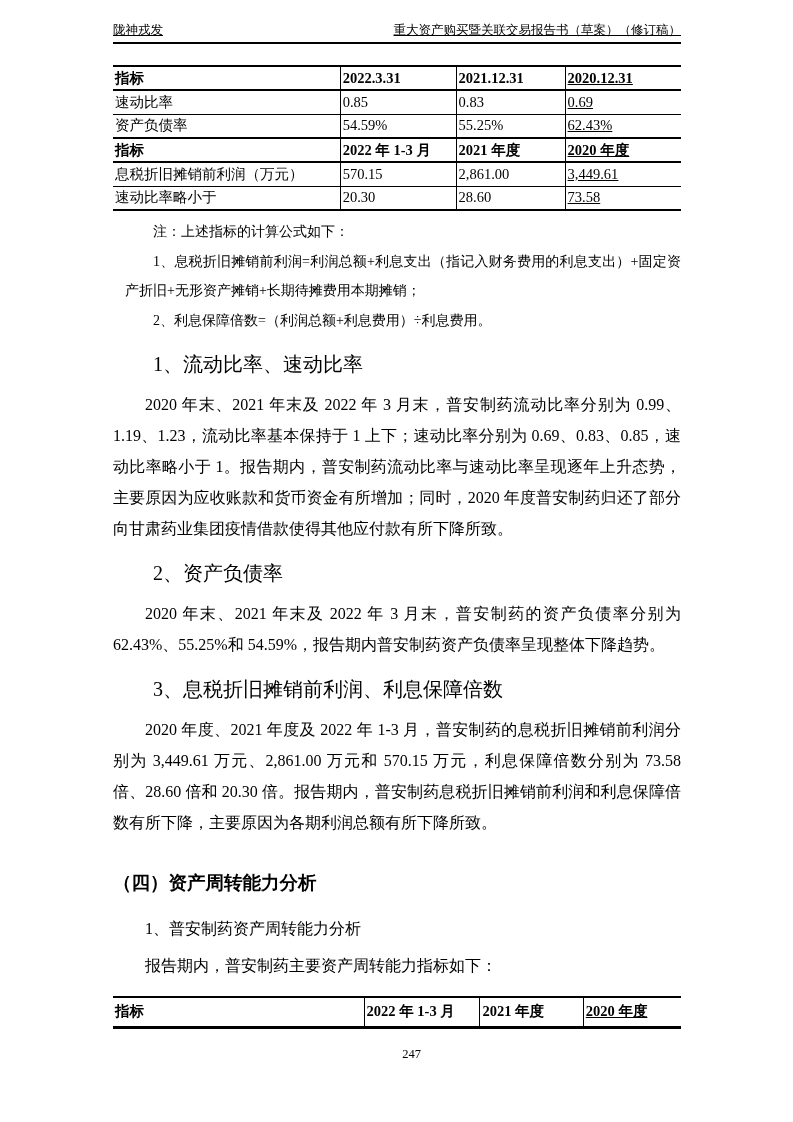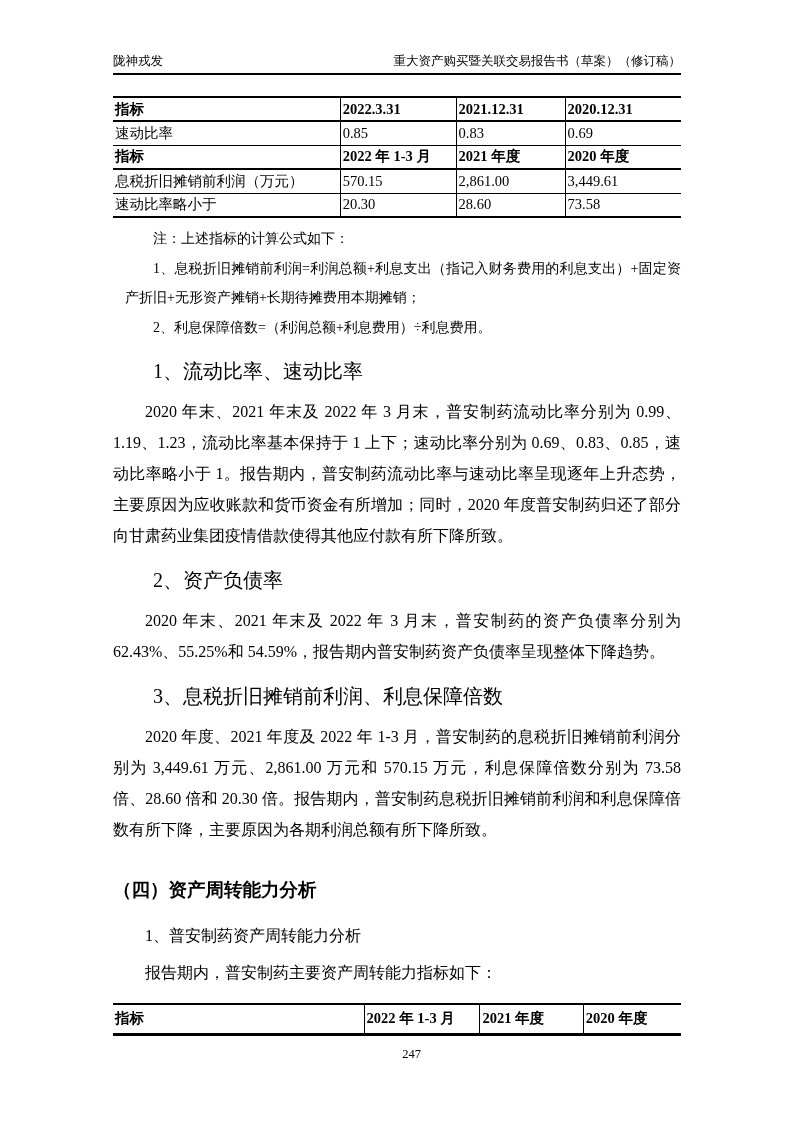--- a/index.html
+++ b/index.html
@@ -9,48 +9,49 @@
     width: 793px;
     height: 1122px;
     background: #ffffff;
     color: #000000;
     font-family: "Liberation Serif", "DejaVu Serif", serif;
     overflow: hidden;
   }
   
   .header {
     margin: 0 112px 0 113px;
-    padding-top: 53px;
+    padding-top: 22px;
     padding-bottom: 3px;
     border-bottom: 2px solid #000;
     display: flex;
     justify-content: space-between;
     align-items: flex-end;
     font-size: 12.5px;
+    text-decoration: underline;
   }
   
   .content { margin: 0 112px 0 113px; }
 
   
   table.fin {
     width: 100%;
     border-collapse: collapse;
     table-layout: fixed;
     border-top: 2.5px solid #000;
     border-bottom: 2.5px solid #000;
     text-align: left;
     font-size: 14.5px;
   }
   table.fin td {
     height: 24px;
     padding: 0 2px;
     border-right: 1px solid #000;
     vertical-align: middle;
   }
-  table.fin td:last-child { border-right: none; }
+  table.fin td:last-child { border-right: none; text-decoration: underline; }
   table.fin tr.hdr td { font-weight: bold; }
   table.fin tr.bb-thin td { border-bottom: 1px solid #000; }
   table.fin tr.bb-med  td { border-bottom: 2px solid #000; }
   table.solvency { margin-top: 21px; }
   table.turnover { margin-top: 16px; border-bottom: 3px solid #000; }
   table.turnover td { height: 30px; }
 
   
   .notes { margin-top: 6px; font-size: 14px; line-height: 29.5px; }
   .notes p { text-indent: 2em; text-align: justify; margin-left: 12px; }
@@ -125,20 +126,26 @@
           <td>2022.3.31</td>
           <td>2021.12.31</td>
           <td>2020.12.31</td>
         </tr>
         <tr class="bb-thin">
           <td>速动比率</td>
           <td>0.85</td>
           <td>0.83</td>
           <td>0.69</td>
         </tr>
+        <tr class="bb-med">
+          <td>资产负债率</td>
+          <td>54.59%</td>
+          <td>55.25%</td>
+          <td>62.43%</td>
+        </tr>
         <tr class="hdr bb-med">
           <td>指标</td>
           <td>2022 年 1-3 月</td>
           <td>2021 年度</td>
           <td>2020 年度</td>
         </tr>
         <tr class="bb-thin">
           <td>息税折旧摊销前利润（万元）</td>
           <td>570.15</td>
           <td>2,861.00</td>

